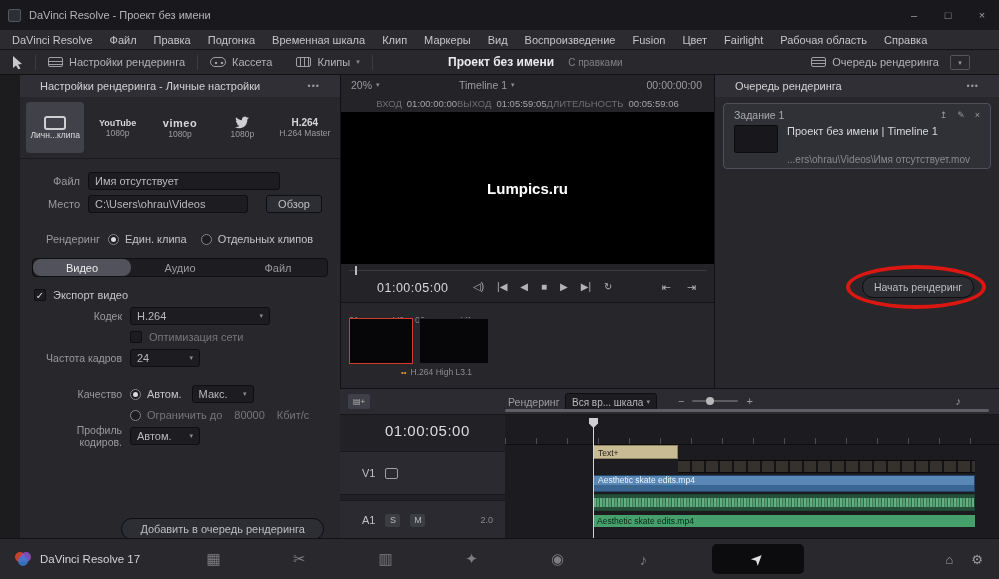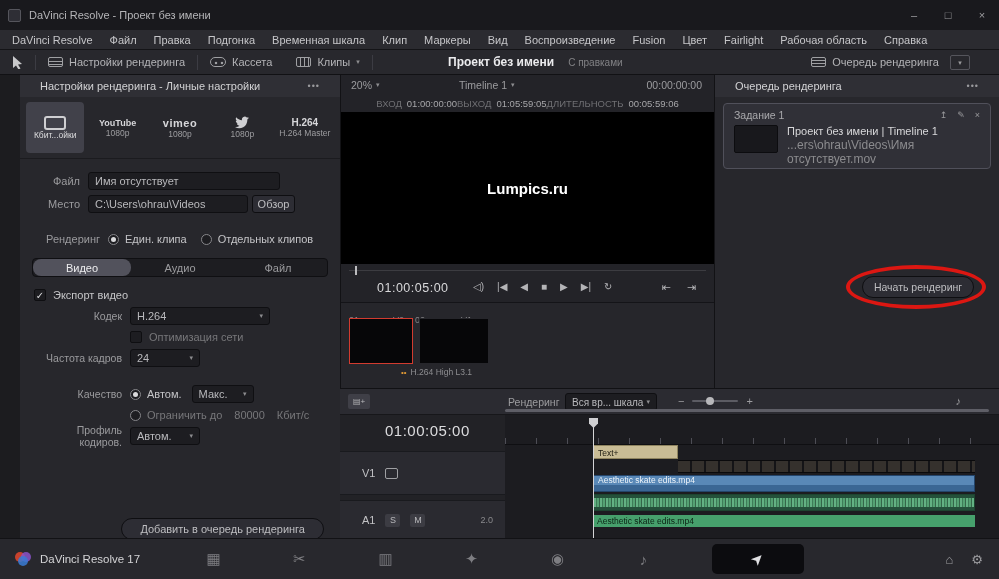--- a/index.html
+++ b/index.html
@@ -83,21 +83,21 @@
   .cs-cap{position:absolute;left:60px;top:64px;font-size:8.5px;color:#8e8e91;display:flex;gap:4px;align-items:center}
   .cache-dots{color:#e39b35;font-size:8px}
   
   .right-panel{position:absolute;left:715px;top:0;width:284px;height:313px;background:#27272c}
   .job-card{position:absolute;left:8px;right:8px;top:28px;height:66px;background:#303037;border:1px solid #50505a;border-radius:4px;padding:5px 10px}
   .job-r1{display:flex;align-items:center;color:#a9a9ac;font-size:10.5px}
   .job-icons{margin-left:auto;display:flex;gap:10px;font-size:9px;color:#9a9a9d}
   .job-r2{display:flex;gap:9px;margin-top:4px;align-items:flex-start}
   .job-thumb{width:44px;height:28px;background:#18181c;border:1px solid #0c0c0f;border-radius:2px;flex:none}
   .job-name{color:#d8d8da;font-size:11px}
-  .job-path{color:#8b8b8e;font-size:12px;margin-top:1px}
+  .job-path{color:#8b8b8e;font-size:10px;margin-top:17px}
   .start-render-btn{position:absolute;left:147px;top:201px;width:112px;height:22px;border-radius:12px;font-size:10.5px}
   
   .timeline{position:absolute;left:340px;top:313px;width:659px;height:150px;background:#222226;border-top:1px solid #111114}
   .theader{position:relative;height:26px;background:#2b2b31;border-bottom:1px solid #17171a}
   .th-ic{position:absolute;left:8px;top:5px;width:22px;height:15px;background:#3f3f47;border-radius:2px;color:#b9b9bc;font-size:8px;display:flex;align-items:center;justify-content:center}
   .th-lbl{position:absolute;left:168px;top:7px;color:#9c9c9f;font-size:10.5px}
   .th-dd{position:absolute;left:225px;top:4px;width:92px;font-size:10px}
   .th-zoom{position:absolute;left:338px;top:6px;display:flex;align-items:center;gap:8px;color:#9c9c9f}
   .slider{width:46px;height:2px;background:#5c5c63;border-radius:1px;position:relative}
   .slider .knob{position:absolute;left:14px;top:-3px;width:8px;height:8px;border-radius:50%;background:#b8b8bb}
@@ -201,21 +201,21 @@
   <div class="main">
 
     <div class="left-panel">
       <div class="panel-header">
         <span>Настройки рендеринга - Личные настройки</span>
         <span class="dots">•••</span>
       </div>
       <div class="presets">
         <div class="preset selected">
           <span class="logo-custom"></span>
-          <span class="plabel">Кбит...ойки</span>
+          <span class="plabel">Личн...клипа</span>
         </div>
         <div class="preset">
           <span class="logo-text logo-yt">YouTube</span>
           <span class="plabel">1080p</span>
         </div>
         <div class="preset">
           <span class="logo-text logo-vimeo">vimeo</span>
           <span class="plabel">1080p</span>
         </div>
         <div class="preset">
@@ -230,21 +230,21 @@
         </div>
       </div>
       <div class="pbody">
         <div class="frow" style="margin-top:12px">
           <span class="lblA">Файл</span>
           <div class="field" style="width:192px">Имя отсутствует</div>
         </div>
         <div class="frow" style="margin-top:3px">
           <span class="lblA">Место</span>
           <div class="field" style="width:160px">C:\Users\ohrau\Videos</div>
-          <div class="btn" style="width:43px;height:18px;margin-left:4px">Обзор</div>
+          <div class="btn" style="width:56px;height:18px;margin-left:18px">Обзор</div>
         </div>
         <div class="frow" style="margin-top:15px">
           <span class="lblA" style="width:66px">Рендеринг</span>
           <span class="radio sel"></span>
           <span style="margin:0 14px 0 6px">Един. клипа</span>
           <span class="radio"></span>
           <span style="margin-left:6px">Отдельных клипов</span>
         </div>
         <div class="tabs" style="margin-top:9px">
           <span class="tab active">Видео</span>

